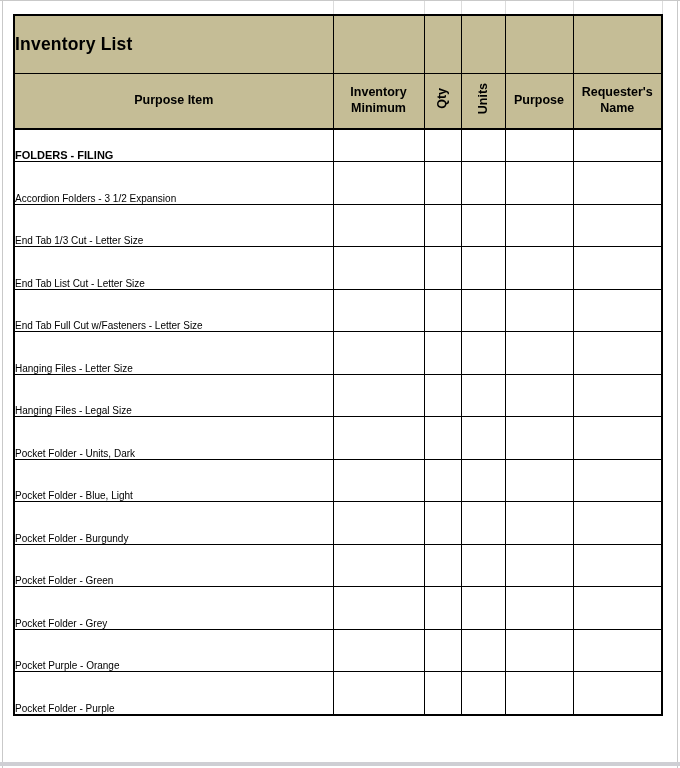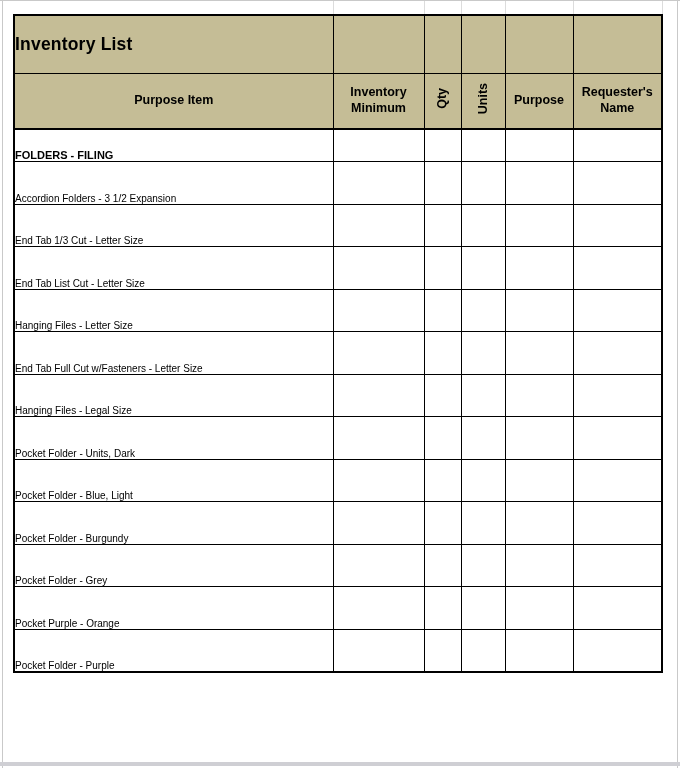--- a/index.html
+++ b/index.html
@@ -140,36 +140,36 @@
     </tr>
     <tr class="item-row">
       <td class="item-cell">End Tab List Cut - Letter Size</td>
       <td></td>
       <td></td>
       <td></td>
       <td></td>
       <td></td>
     </tr>
     <tr class="item-row">
+      <td class="item-cell">End Tab Full Cut w/Fasteners - Letter Size</td>
+      <td></td>
+      <td></td>
+      <td></td>
+      <td></td>
+      <td></td>
+    </tr>
+    <tr class="item-row">
       <td class="item-cell">Hanging Files - Letter Size</td>
       <td></td>
       <td></td>
       <td></td>
       <td></td>
       <td></td>
     </tr>
     <tr class="item-row">
-      <td class="item-cell">End Tab Full Cut w/Fasteners - Letter Size</td>
-      <td></td>
-      <td></td>
-      <td></td>
-      <td></td>
-      <td></td>
-    </tr>
-    <tr class="item-row">
       <td class="item-cell">Hanging Files - Legal Size</td>
       <td></td>
       <td></td>
       <td></td>
       <td></td>
       <td></td>
     </tr>
     <tr class="item-row">
       <td class="item-cell">Pocket Folder - Units, Dark</td>
       <td></td>
@@ -181,20 +181,28 @@
     <tr class="item-row">
       <td class="item-cell">Pocket Folder - Blue, Light</td>
       <td></td>
       <td></td>
       <td></td>
       <td></td>
       <td></td>
     </tr>
     <tr class="item-row">
       <td class="item-cell">Pocket Folder - Burgundy</td>
+      <td></td>
+      <td></td>
+      <td></td>
+      <td></td>
+      <td></td>
+    </tr>
+    <tr class="item-row">
+      <td class="item-cell">Pocket Folder - Green</td>
       <td></td>
       <td></td>
       <td></td>
       <td></td>
       <td></td>
     </tr>
     <tr class="item-row">
       <td class="item-cell">Pocket Folder - Grey</td>
       <td></td>
       <td></td>

